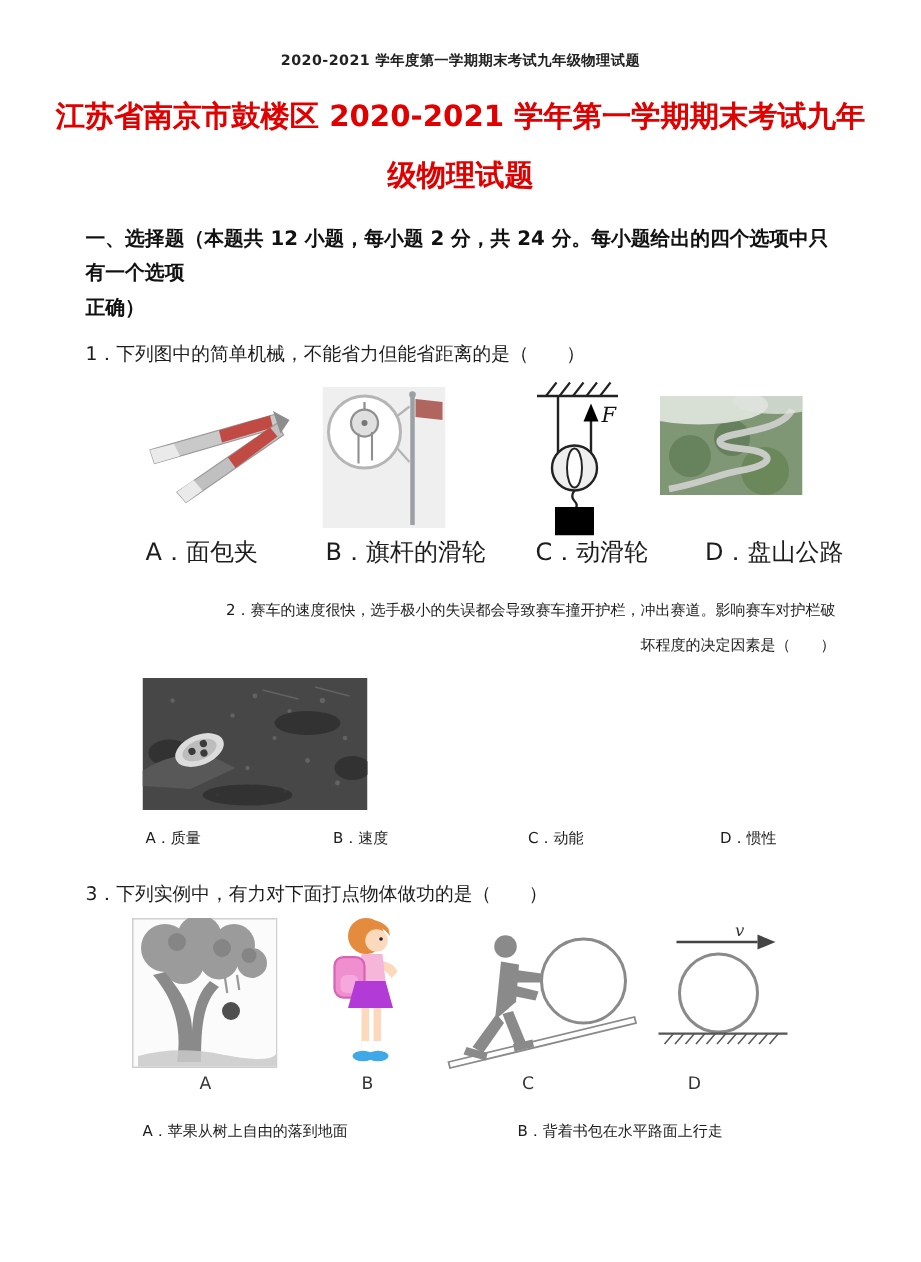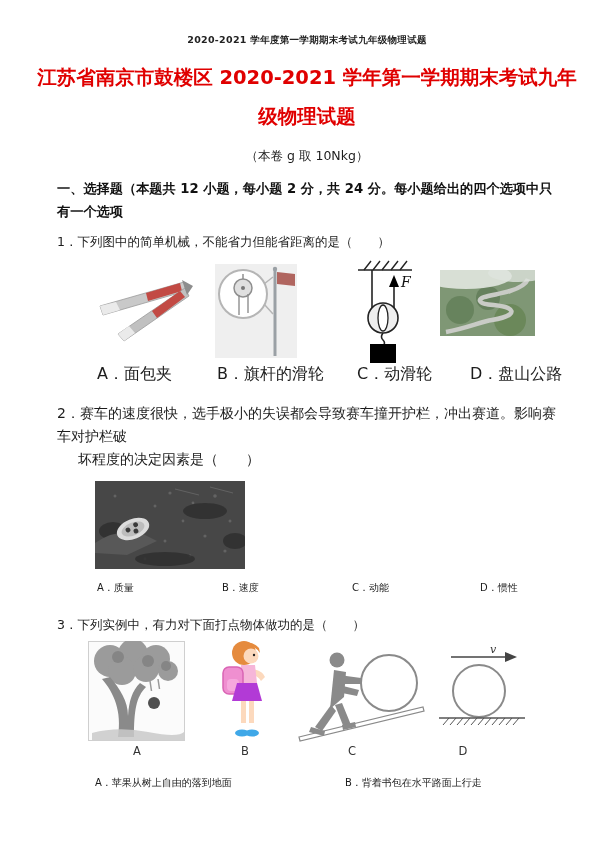--- a/index.html
+++ b/index.html
@@ -5,21 +5,21 @@
   html,body{margin:0;padding:0;background:#ffffff;}
   .page{position:relative;width:614px;height:841px;background:#ffffff;overflow:hidden;
         font-family:"DejaVu Sans","Liberation Sans",sans-serif;color:#1c1c1c;}
   .running-header{padding-top:34px;text-align:center;font-size:9.5px;font-weight:700;
         color:#222;letter-spacing:.3px;}
   .exam-title{margin-top:11px;text-align:center;color:#e00000;font-weight:700;
         font-size:19.5px;line-height:39px;}
   .note{margin-top:12px;text-align:center;font-size:12.5px;}
   .section-heading{margin:12px 57px 0;font-size:13.2px;font-weight:700;line-height:23px;color:#111;}
   .q-text{margin:10px 57px 0;font-size:12.5px;line-height:17px;}
-  .q2-block{margin:20px 57px 0;font-size:14px;line-height:23px;}
+  .q2-block{margin:20px 57px 0;font-size:10px;line-height:23px;text-align:right;}
   .q2-line2{padding-left:21px;}
   .figure-row{position:relative;margin:6px 57px 0;}
   .q1-row{height:108px;}
   .q3-row{height:105px;}
   .fig{position:absolute;display:block;}
   .fig-tongs{left:31px;top:16px;width:112px;height:74px;}
   .fig-flag{left:158px;top:8px;width:82px;height:94px;}
   .fig-pulley{left:285px;top:0;width:90px;height:107px;}
   .fig-road{left:383px;top:14px;width:95px;height:66px;}
   .fig-tree{left:31px;top:2px;width:97px;height:100px;}
@@ -39,24 +39,24 @@
 
 <div class="page">
 
   <div class="running-header">2020-2021 学年度第一学期期末考试九年级物理试题</div>
 
   <div class="exam-title">
     <div>江苏省南京市鼓楼区 2020-2021 学年第一学期期末考试九年</div>
     <div>级物理试题</div>
   </div>
 
-  <div class="note">（本卷 g 取 10Nkg）</div>
 
   <div class="section-heading">
     <div>一、选择题（本题共 12 小题，每小题 2 分，共 24 分。每小题给出的四个选项中只有一个选项</div>
+    <div>正确）</div>
   </div>
 
   <div class="q-text">1．下列图中的简单机械，不能省力但能省距离的是（　　）</div>
 
   <div class="figure-row q1-row">
 
     <svg class="fig fig-tongs" viewBox="0 0 112 74">
       <path d="M96,10 L12,34 L15,43 L98,19 Z" fill="#c9c9c9" stroke="#9a9a9a" stroke-width="0.8"></path>
       <path d="M12,34 L15,43 L32,38 L28,30 Z" fill="#eaeaea"></path>
       <path d="M58,21 L92,11 L94,19 L60,29 Z" fill="#c24a44"></path>

